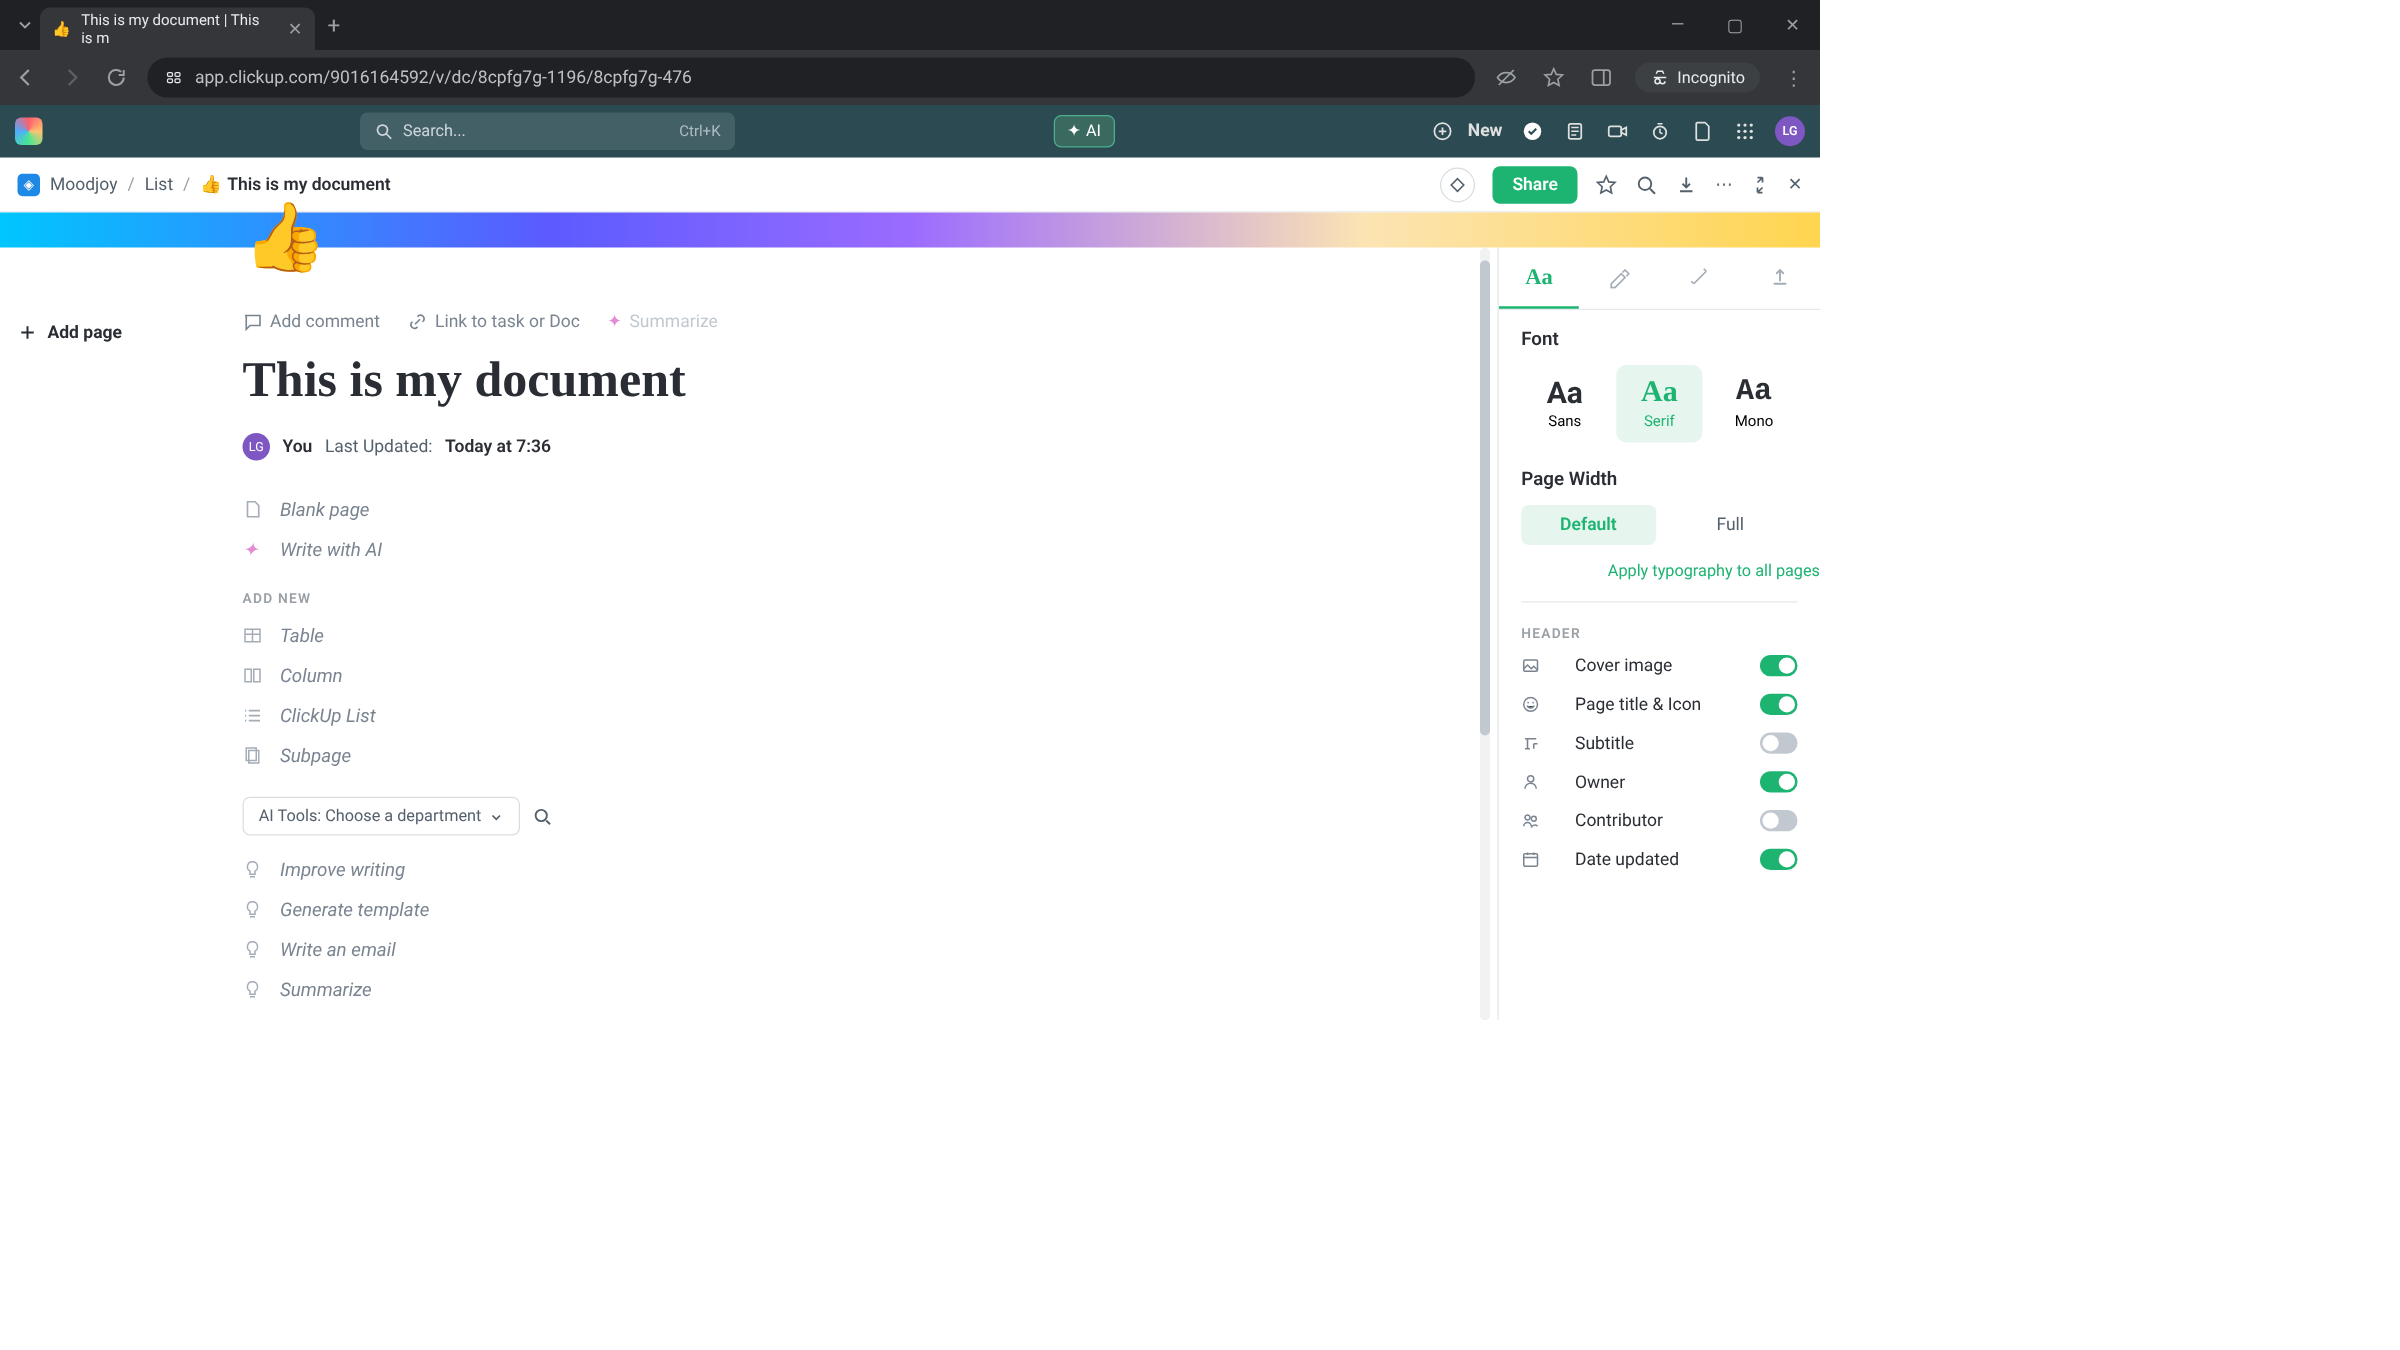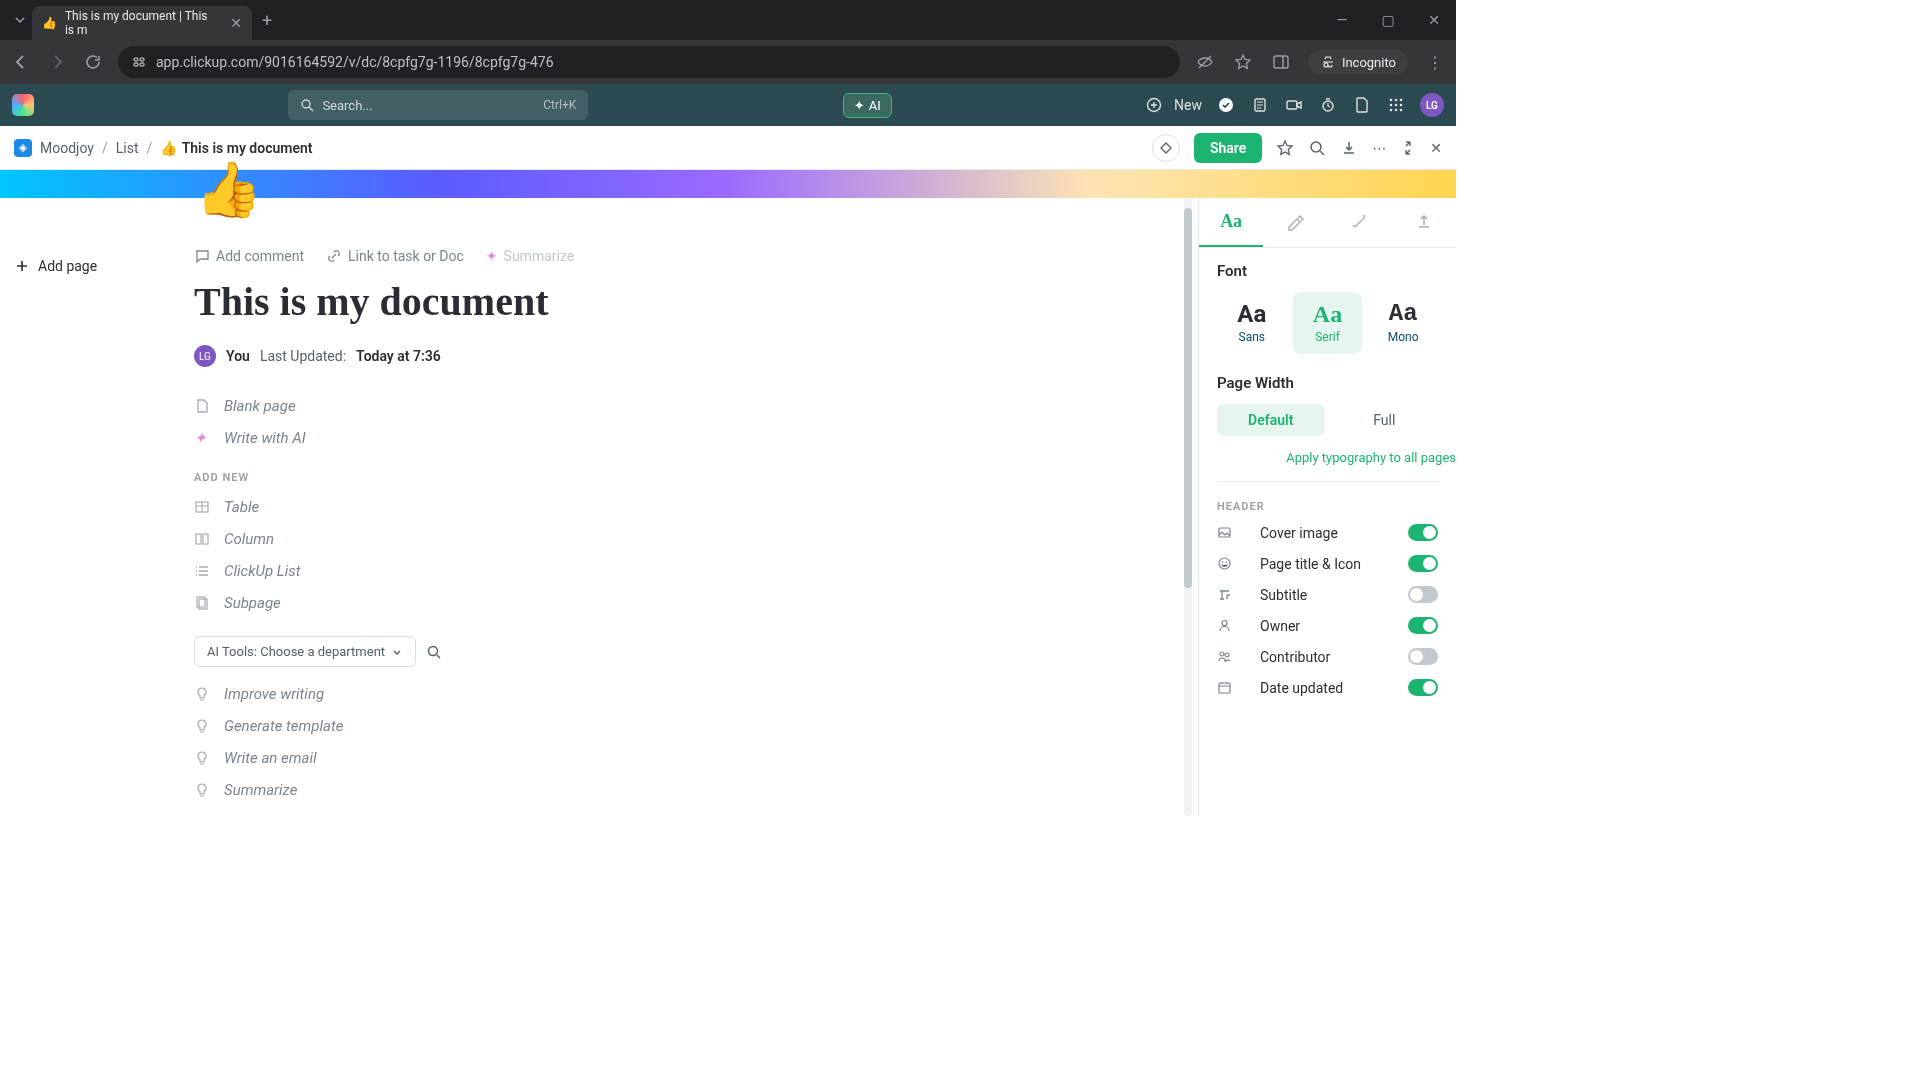--- a/index.html
+++ b/index.html
@@ -21,41 +21,41 @@
 .browser-actions { display: flex; gap: 16px; align-items: center; }
 .incognito-badge { background: #3c4043; border-radius: 16px; padding: 4px 12px; display: flex; align-items: center; gap: 6px; font-size: 13px; color: #e8eaed; }
 
 
 .app-header { background: #2b4a52; height: 42px; display: flex; align-items: center; padding: 0 12px; gap: 12px; }
 .app-logo { width: 22px; height: 22px; border-radius: 5px; background: conic-gradient(#ff5f6d, #ffc371, #47e891, #4facfe, #ff5f6d); }
 .app-search { margin: 0 auto; width: 300px; height: 30px; background: rgba(255,255,255,0.12); border-radius: 6px; display: flex; align-items: center; padding: 0 12px; gap: 8px; color: #cfd8dc; font-size: 13px; }
 .app-search .shortcut { margin-left: auto; font-size: 12px; color: #b0bec5; }
 .ai-badge { background: #3a6a5f; border: 1px solid #4caf8f; border-radius: 6px; padding: 4px 10px; color: #fff; font-size: 13px; display: flex; align-items: center; gap: 4px; }
 .header-right { margin-left: auto; display: flex; align-items: center; gap: 14px; color: #e0e0e0; }
-.new-btn { display: flex; align-items: center; gap: 12px; font-size: 14px; font-weight: 400; }
+.new-btn { display: flex; align-items: center; gap: 12px; font-size: 14px; font-weight: 700; }
 .header-icon { width: 20px; height: 20px; display: flex; align-items: center; justify-content: center; }
 .avatar-small { width: 24px; height: 24px; border-radius: 50%; background: #7e57c2; color: #fff; font-size: 10px; display: flex; align-items: center; justify-content: center; font-weight: 600; }
 
 
 .crumb-bar { height: 44px; border-bottom: 1px solid #e6e8eb; display: flex; align-items: center; padding: 0 14px; gap: 8px; font-size: 14px; color: #54606c; }
 .crumb-icon { width: 18px; height: 18px; background: #1e88e5; border-radius: 4px; display: flex; align-items: center; justify-content: center; color: #fff; font-size: 11px; }
 .crumb-sep { color: #9aa0a6; }
 .crumb-current { color: #2a2e34; font-weight: 600; display: flex; align-items: center; gap: 4px; }
 .crumb-actions { margin-left: auto; display: flex; align-items: center; gap: 14px; color: #54606c; }
 .share-btn { background: #1db371; color: #fff; border-radius: 6px; padding: 7px 16px; font-weight: 600; font-size: 14px; }
 .circ-btn { width: 28px; height: 28px; border: 1px solid #d9dde2; border-radius: 50%; display: flex; align-items: center; justify-content: center; font-size: 13px; }
 
 
 .cover { height: 28px; background: linear-gradient(90deg, #00c6ff 0%, #5b5bff 30%, #9b6bff 50%, #fce4b3 75%, #ffd54f 100%); position: relative; }
 .cover-emoji { position: absolute; left: 195px; top: -12px; font-size: 54px; }
 
 
 .main { display: flex; height: calc(100% - 40px - 44px - 42px - 44px - 28px); }
 .left-rail { width: 180px; padding: 60px 14px 0; }
-.add-page { display: flex; gap: 8px; color: #2a2e34; font-size: 14px; font-weight: 400; }
+.add-page { display: flex; gap: 8px; color: #2a2e34; font-size: 14px; font-weight: 700; }
 
 .doc-body { flex: 1; padding: 50px 0 0 14px; overflow-y: auto; position: relative; }
 .doc-actions { display: flex; gap: 22px; align-items: center; font-size: 14px; color: #7a8491; margin-bottom: 14px; }
 .doc-action { display: flex; align-items: center; gap: 6px; }
 .doc-action.disabled { color: #c2c8d0; }
 .doc-title { font-family: Georgia, 'Times New Roman', serif; font-size: 40px; font-weight: 700; color: #2a2e34; margin-bottom: 20px; }
 .doc-meta { display: flex; align-items: center; gap: 10px; font-size: 14px; color: #54606c; margin-bottom: 30px; }
 .doc-meta .avatar-xs { width: 22px; height: 22px; border-radius: 50%; background: #7e57c2; color: #fff; font-size: 10px; display: flex; align-items: center; justify-content: center; }
 .doc-meta strong { color: #2a2e34; font-weight: 600; }
 
@@ -80,21 +80,21 @@
 .settings-section { padding: 14px 18px 6px; }
 .settings-heading { font-size: 15px; font-weight: 600; color: #2a2e34; margin-bottom: 12px; }
 
 .font-row { display: flex; gap: 6px; }
 .font-opt { flex: 1; text-align: center; padding: 10px 4px; border-radius: 8px; cursor: pointer; }
 .font-opt.active { background: #e6f6ef; }
 .font-opt .sample { font-size: 24px; font-weight: 700; color: #2a2e34; line-height: 1; }
 .font-opt.active .sample { color: #1db371; }
 .font-opt .sample.serif { font-family: Georgia, serif; }
 .font-opt .sample.mono { font-family: 'Courier New', monospace; }
-.font-opt .lbl { font-size: 12px; color: #0c4a6e; margin-top: 4px; }
+.font-opt .lbl { font-size: 12px; color: #000000; margin-top: 4px; }
 .font-opt.active .lbl { color: #1db371; }
 
 .seg-row { display: flex; gap: 6px; }
 .seg-opt { flex: 1; text-align: center; padding: 8px 4px; border-radius: 6px; font-size: 14px; color: #54606c; cursor: pointer; }
 .seg-opt.active { background: #e6f6ef; color: #1db371; font-weight: 600; }
 
 .apply-link { text-align: right; font-size: 13px; color: #1db371; padding: 8px 0; }
 
 .panel-sep { height: 1px; background: #e6e8eb; margin: 8px 18px; }
 .panel-subhead { font-size: 11px; letter-spacing: 1px; color: #9aa0a6; font-weight: 600; padding: 10px 18px 4px; }

